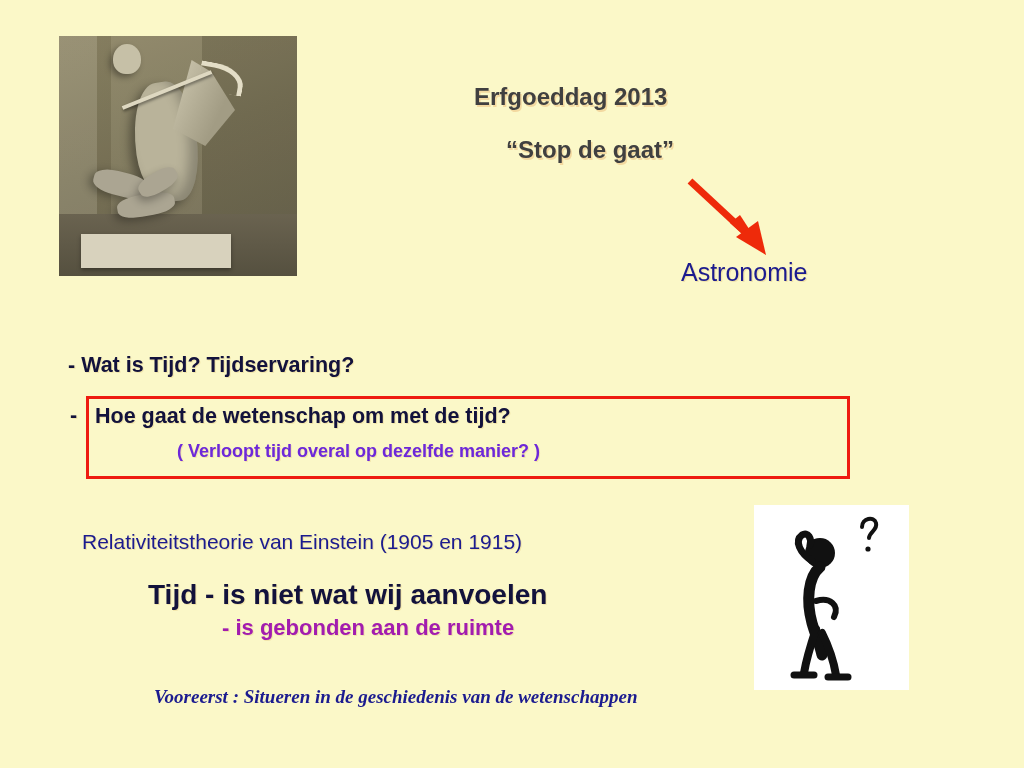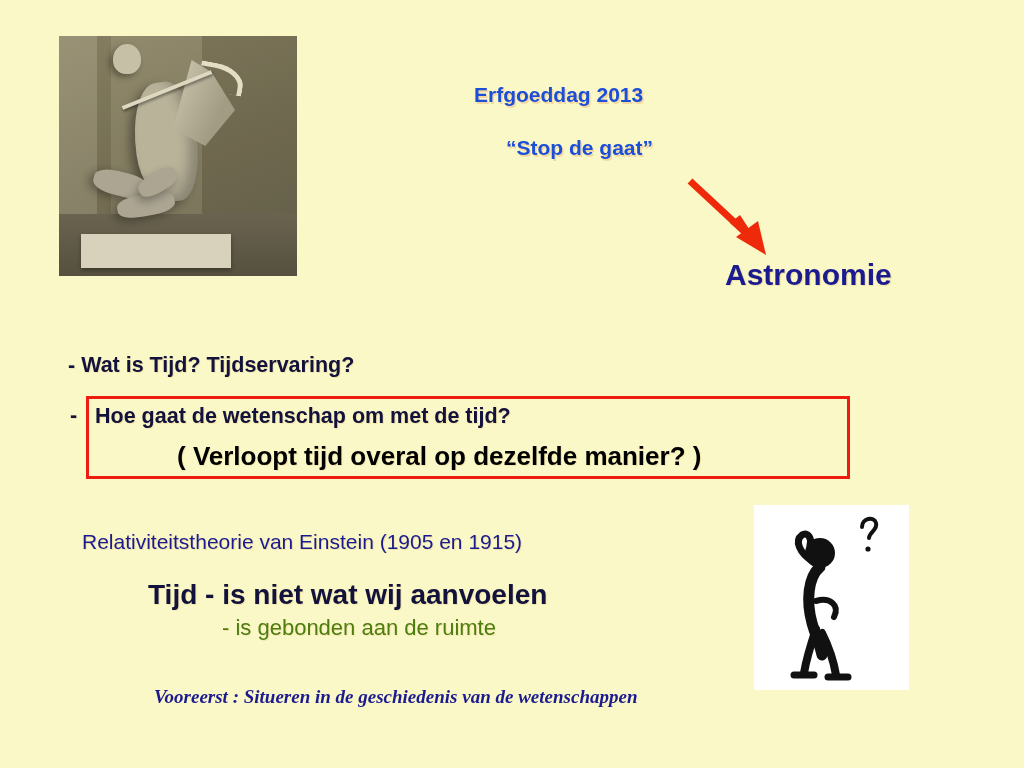--- a/index.html
+++ b/index.html
@@ -127,23 +127,23 @@
     border-radius: 40%;
     box-shadow: -4px 3px 8px rgba(0,0,0,0.3);
   }
   .sculpture .legs span:nth-child(1) { left: 2px;  top: 6px;  width: 56px; height: 24px; transform: rotate(14deg); }
   .sculpture .legs span:nth-child(2) { left: 26px; top: 28px; width: 58px; height: 22px; transform: rotate(-10deg); }
   .sculpture .legs span:nth-child(3) { left: 46px; top: 6px;  width: 42px; height: 20px; transform: rotate(-30deg); }
 
   
   .title-1, .title-2 {
     position: absolute;
-    color: #1d4ed8;
-    font-weight: bold;
-    font-size: 21px;
+    color: #404040;
+    font-weight: bold;
+    font-size: 24px;
     text-shadow: 1.5px 1.5px 0 #f3d9a0;
     white-space: nowrap;
   }
   .title-1 { left: 474px; top: 83px; }
   .title-2 { left: 506px; top: 136px; }
 
   
   .arrow-wrap {
     position: absolute;
     left: 684px;
@@ -151,25 +151,24 @@
     width: 92px;
     height: 92px;
   }
 
   
   .astronomie {
     position: absolute;
     left: 681px;
     top: 258px;
     color: #1b1b8f;
-    font-weight: bold;
-    font-size: 30px;
+    font-weight: normal;
+    font-size: 25px;
     text-shadow: 1.2px 1.2px 0 #f0e3a8;
     white-space: nowrap;
-    margin-left: 44px;
   }
 
   
   .bullet {
     position: absolute;
     color: #12123c;
     font-weight: bold;
     font-size: 21.5px;
     white-space: nowrap;
     text-shadow: 1px 1px 0 #f2e6ab;
@@ -195,23 +194,23 @@
     color: #12123c;
     font-weight: bold;
     font-size: 21.5px;
     white-space: nowrap;
     text-shadow: 1px 1px 0 #f2e6ab;
   }
   .redbox .line-b {
     position: absolute;
     left: 88px;
     top: 42px;
-    color: #000000;
-    font-weight: bold;
-    font-size: 26px;
+    color: #6d28d9;
+    font-weight: bold;
+    font-size: 18px;
     white-space: nowrap;
     text-shadow: 1px 1px 0 #f2e6ab;
   }
 
   
   .relativity {
     position: absolute;
     left: 82px;
     top: 530px;
     color: #1b1b8f;
@@ -227,22 +226,22 @@
     color: #12123c;
     font-weight: bold;
     font-size: 28px;
     white-space: nowrap;
     text-shadow: 1px 1px 0 #f2e6ab;
   }
   .tijd-2 {
     position: absolute;
     left: 222px;
     top: 615px;
-    color: #4d7c0f;
-    font-weight: normal;
+    color: #a21caf;
+    font-weight: bold;
     font-size: 22px;
     white-space: nowrap;
     text-shadow: 1px 1px 0 #f2e6ab;
   }
   .footnote {
     position: absolute;
     left: 110px;
     top: 686px;
     color: #1b1b8f;
     font-family: "Liberation Serif", serif;

